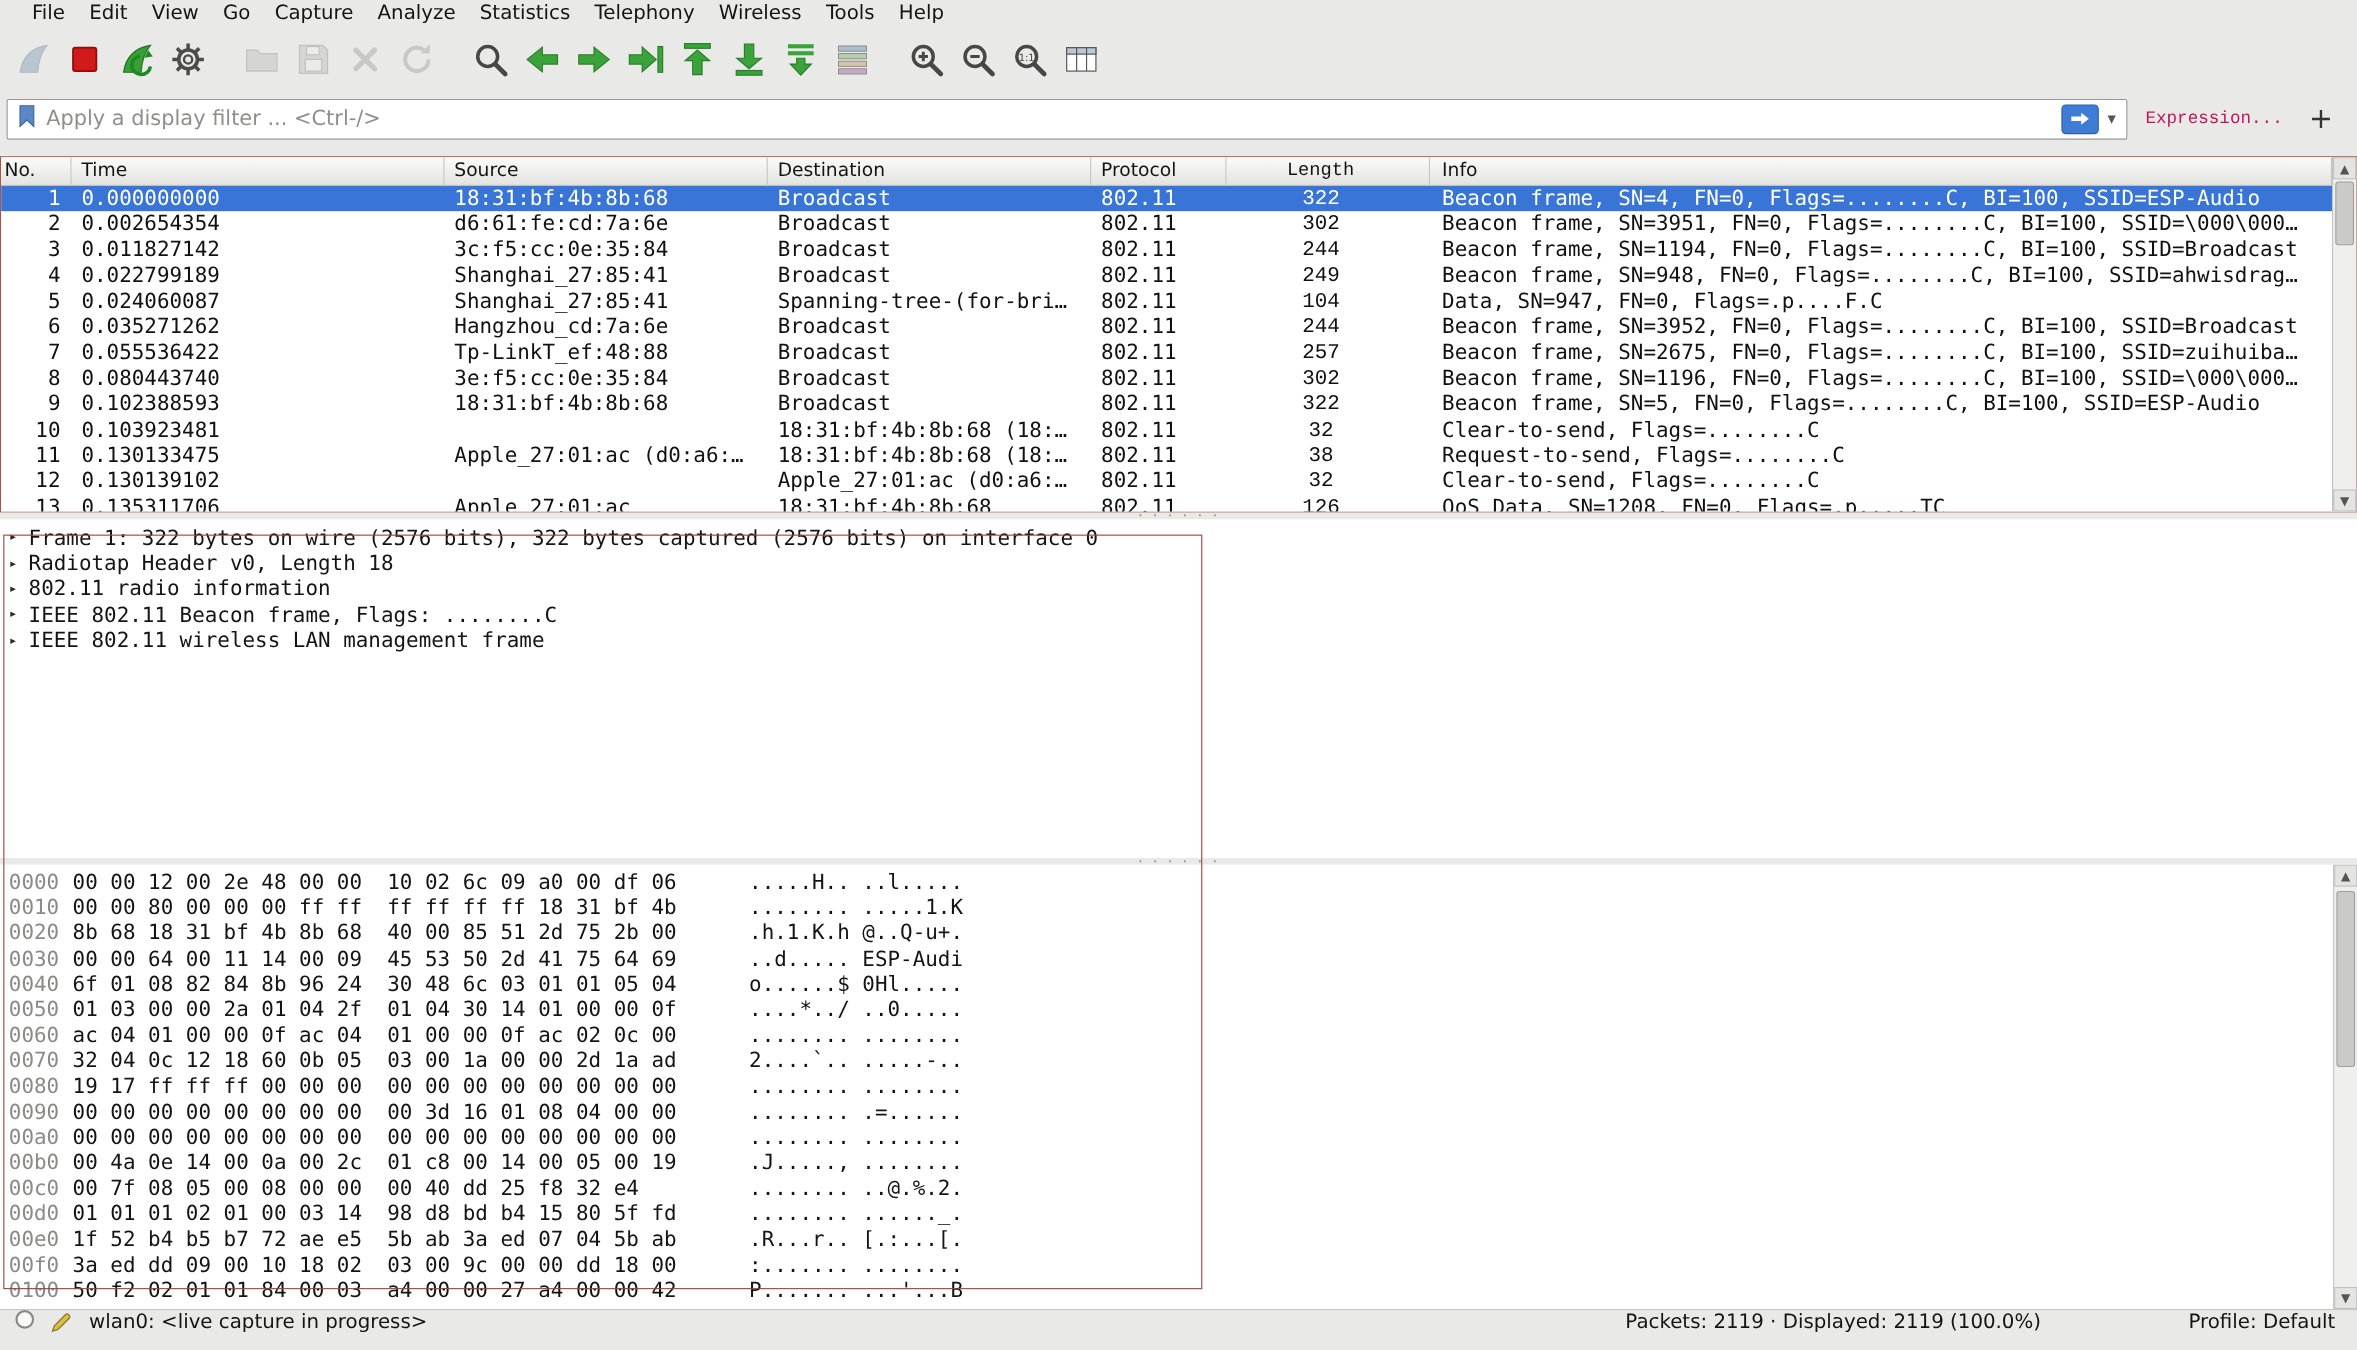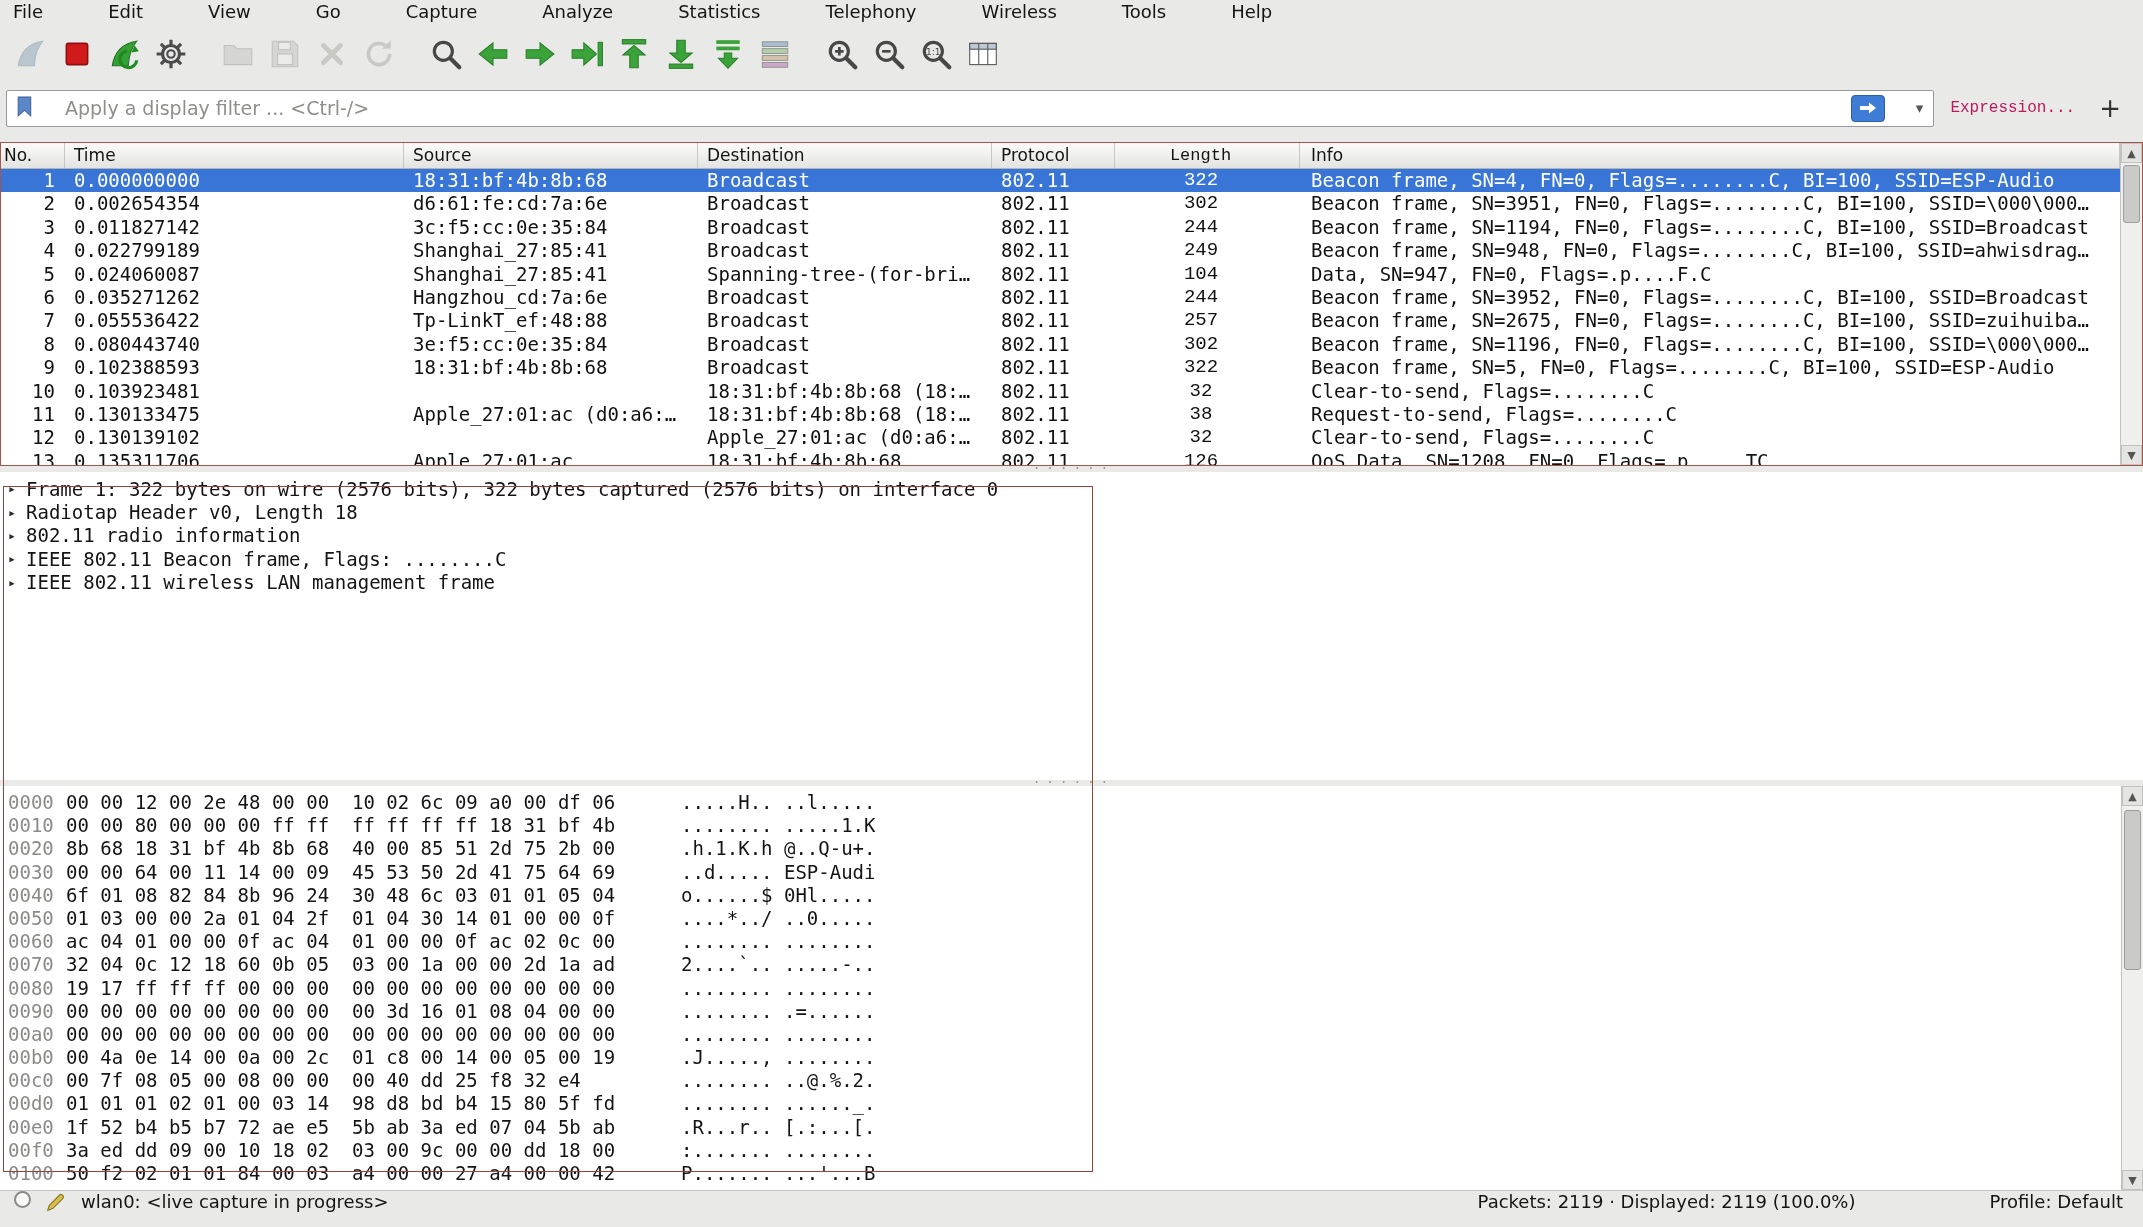--- a/index.html
+++ b/index.html
@@ -4,34 +4,34 @@
 <style>
   * { margin:0; padding:0; box-sizing:border-box; }
   html, body { width:2143px; height:1227px; overflow:hidden; }
   body {
     font-family:"DejaVu Sans","Liberation Sans",sans-serif;
     font-size:18px; color:#141414; background:#e9e9e7; position:relative;
   }
   .mono { font-family:"DejaVu Sans Mono","Liberation Mono",monospace; }
 
   
-  #menubar { height:24px; display:flex; align-items:center; padding-left:2px;gap:43px; }
+  #menubar { height:24px; display:flex; align-items:center; padding-left:18px; }
   .menu-item { padding:0 11px; line-height:24px; white-space:nowrap; }
 
   
   #toolbar { height:60px; display:flex; align-items:center; padding-left:6px; }
   .tb-btn { width:47px; height:47px; display:flex; align-items:center; justify-content:center; border-radius:3px; }
   .tb-btn.disabled { opacity:.5; }
   .tb-gap { width:20px; }
   .tb-icon { display:flex; }
 
   
   #filterbar { height:48px; display:flex; align-items:center; gap:12px; padding:0 14px 0 6px; }
   #filter-input { flex:1; height:37px; background:#ffffff; border:1px solid #98989a; border-radius:2px;
-                  display:flex; align-items:center; padding:0 6px; gap:27px; }
+                  display:flex; align-items:center; padding:0 6px; gap:4px; }
   #filter-ph { flex:1; font-size:19px; color:#8e8e8c; white-space:nowrap; overflow:hidden; }
   #apply-btn { width:34px; height:27px; background:#3f7cd6; border:1px solid #2d5ea8; border-radius:4px;
                display:flex; align-items:center; justify-content:center; flex:none; }
   #filter-chev { color:#555; font-size:15px; padding:0 4px; flex:none; }
   #expr-btn { font-size:16px; color:#be185d; white-space:nowrap; padding:0 4px;font-family:Liberation Mono, monospace; }
   #addf-btn { font-size:26px; color:#333; padding:0 8px; }
 
   
   #list-wrap { height:324px; margin-top:10px; position:relative; background:#fff; border:1px solid #a5544b; }
   #plist-header { height:26px; display:flex; background:linear-gradient(#fbfbfa,#e3e3e1);

